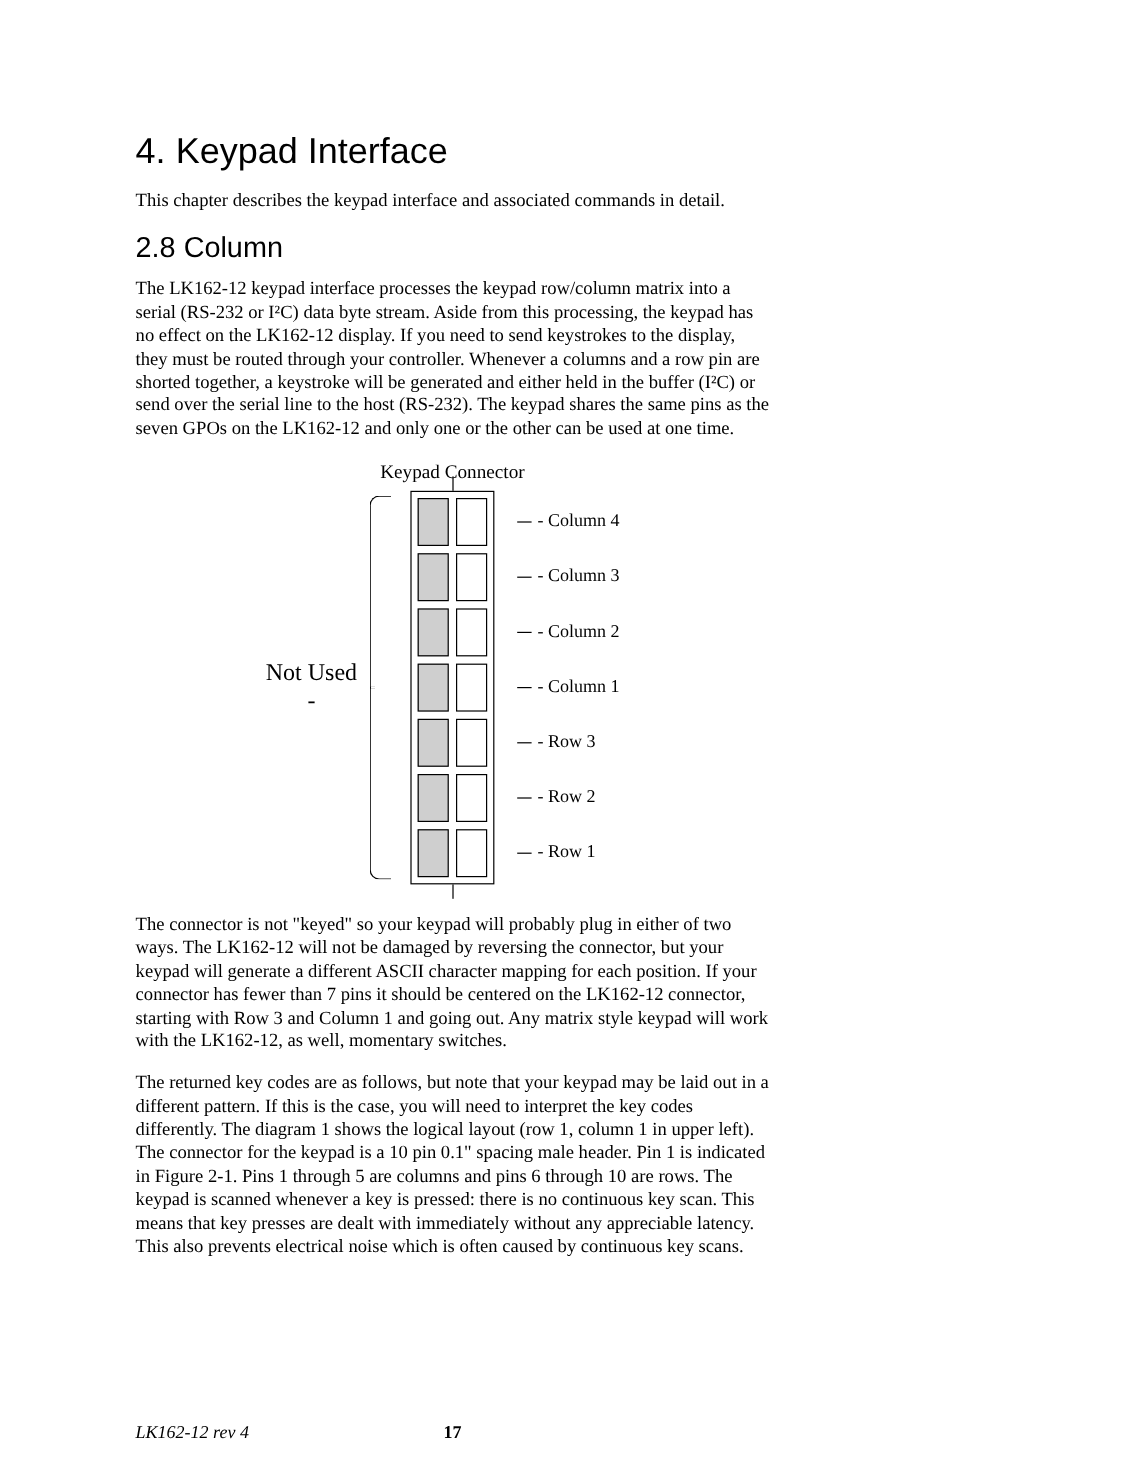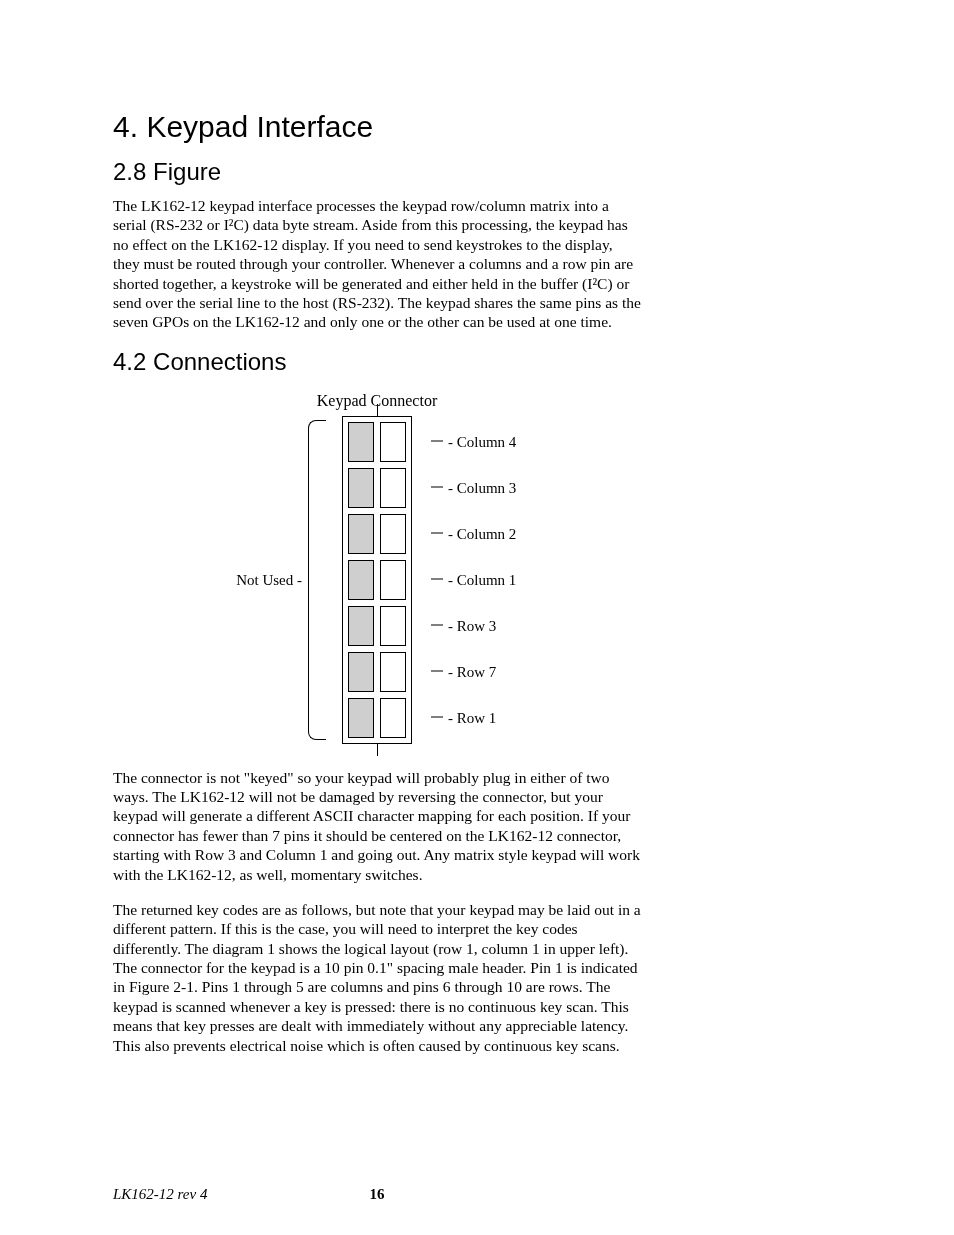--- a/index.html
+++ b/index.html
@@ -122,21 +122,21 @@
     left: -125px;
     top: 0;
     bottom: 0;
     width: 125px;
   }
   .notused {
     position: absolute;
     right: 40px;
     top: 50%;
     transform: translateY(-50%);
-    font-size: 15px;
+    font-size: 20px;
   }
   .bracket {
     position: absolute;
     right: 16px;
     top: 4px;
     bottom: 4px;
     width: 18px;
   }
   .bracket-arc {
     position: absolute;
@@ -173,32 +173,29 @@
 </head>
 <body>
 
 <div class="page">
 
   <h1 class="chapter">
     <span>4.</span>
     <span>Keypad Interface</span>
   </h1>
 
+  <p class="body">This chapter describes the keypad interface and associated commands in detail.</p>
 
   <h2 class="section">
     <span>2.8</span>
-    <span>Figure</span>
+    <span>Column</span>
   </h2>
 
   <p class="body">The LK162-12 keypad interface processes the keypad row/column matrix into a serial (RS-232 or I²C) data byte stream. Aside from this processing, the keypad has no effect on the LK162-12 display. If you need to send keystrokes to the display, they must be routed through your controller. Whenever a columns and a row pin are shorted together, a keystroke will be generated and either held in the buffer (I²C) or send over the serial line to the host (RS-232). The keypad shares the same pins as the seven GPOs on the LK162-12 and only one or the other can be used at one time.</p>
 
-  <h2 class="section">
-    <span>4.2</span>
-    <span>Connections</span>
-  </h2>
 
   <div class="figure">
     <div class="diag-wrap">
       <div class="diag-title">Keypad Connector</div>
 
       <div class="pair">
         <span class="tickline top"></span>
         <span class="tickline bottom"></span>
 
         <div class="left-area">
@@ -248,36 +245,36 @@
             <div class="right-label">
                 <span class="tick-right"></span>
                 <span class="dashlbl">Row 3</span>
               </div>
           </div>
           <div class="pinrow">
             <div class="cell fill"></div>
             <div class="cell"></div>
             <div class="right-label">
                 <span class="tick-right"></span>
-                <span class="dashlbl">Row 7</span>
+                <span class="dashlbl">Row 2</span>
               </div>
           </div>
           <div class="pinrow">
             <div class="cell fill"></div>
             <div class="cell"></div>
             <div class="right-label">
                 <span class="tick-right"></span>
                 <span class="dashlbl">Row 1</span>
               </div>
           </div>
         </div>
       </div>
     </div>
   </div>
 
   <p class="body">The connector is not "keyed" so your keypad will probably plug in either of two ways. The LK162-12 will not be damaged by reversing the connector, but your keypad will generate a different ASCII character mapping for each position. If your connector has fewer than 7 pins it should be centered on the LK162-12 connector, starting with Row 3 and Column 1 and going out. Any matrix style keypad will work with the LK162-12, as well, momentary switches.</p>
   <p class="body">The returned key codes are as follows, but note that your keypad may be laid out in a different pattern. If this is the case, you will need to interpret the key codes differently. The diagram 1 shows the logical layout (row 1, column 1 in upper left). The connector for the keypad is a 10 pin 0.1" spacing male header. Pin 1 is indicated in Figure 2-1. Pins 1 through 5 are columns and pins 6 through 10 are rows. The keypad is scanned whenever a key is pressed: there is no continuous key scan. This means that key presses are dealt with immediately without any appreciable latency. This also prevents electrical noise which is often caused by continuous key scans.</p>
 
   <div class="footer">
     <span class="footer-left">LK162-12 rev 4</span>
-    <span class="footer-center">16</span>
+    <span class="footer-center">17</span>
   </div>
 </div>
 
 </body></html>

